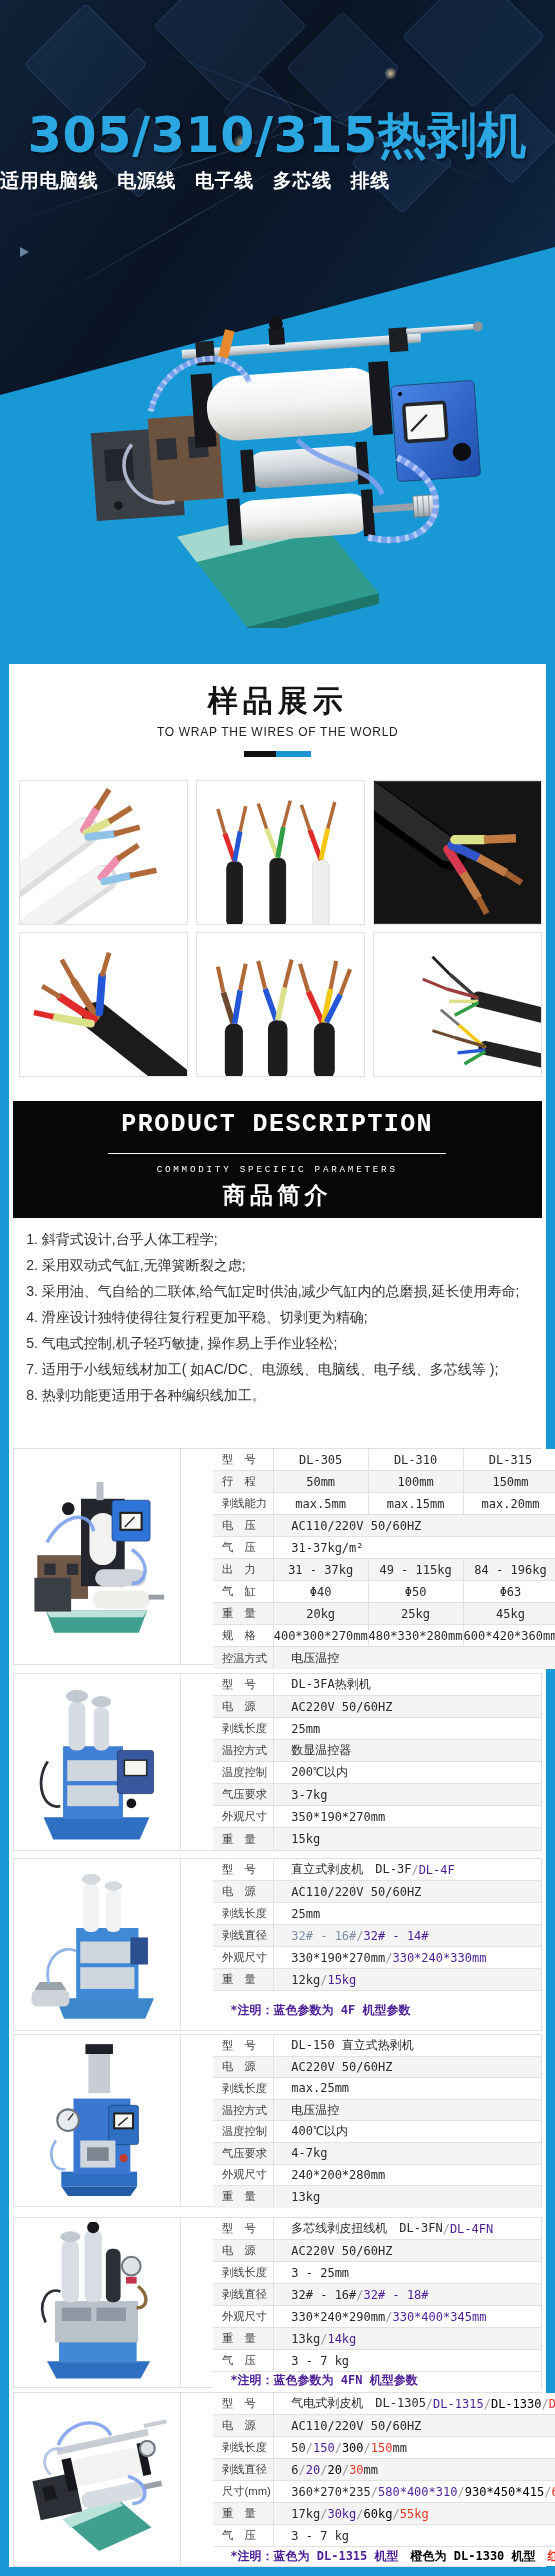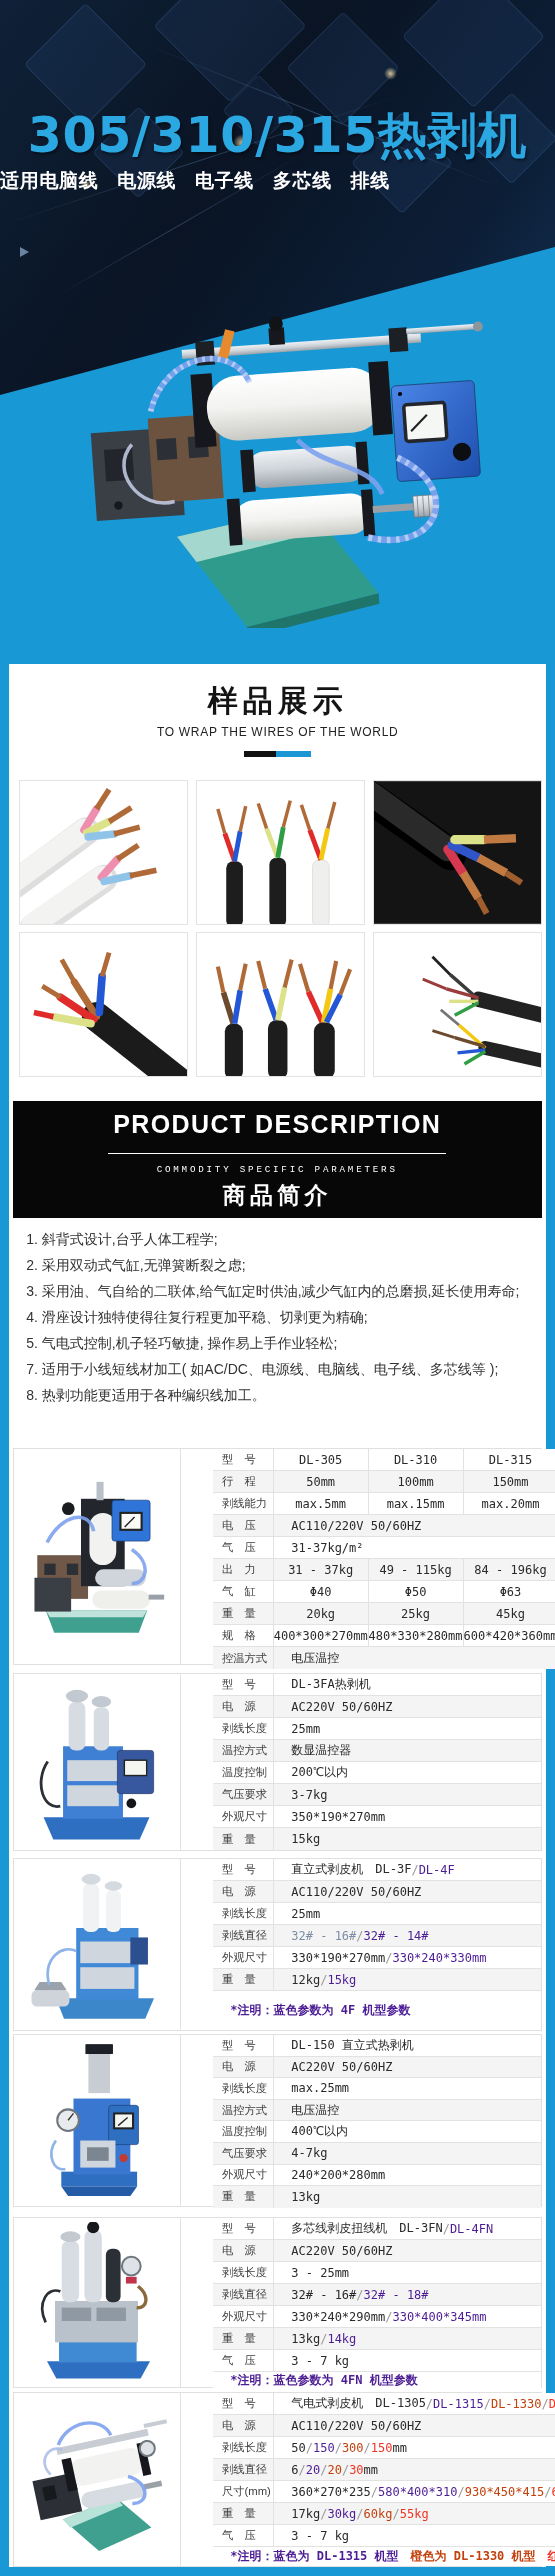--- a/index.html
+++ b/index.html
@@ -34,21 +34,21 @@
     letter-spacing:0.7px;font-family:"Liberation Sans",sans-serif;}
   #divider{left:235px;top:87px;width:68px;height:5.6px;font-size:0;}
   #divider .d-black{display:inline-block;width:32px;height:5.6px;}
   #divider .d-blue{display:inline-block;width:35px;height:5.6px;}
 
   .photo{position:absolute;width:169px;height:145px;background:#fff;border:0.7px solid #e3e3e3;
          box-sizing:border-box;overflow:hidden;}
   .photo svg{width:100%;height:100%;display:block;}
 
   #desc-bar{left:3.5px;top:437px;width:529px;height:117px;background:#070707;color:#fff;text-align:center;}
-  #desc-heading{left:0;top:8.5px;width:529px;position:absolute;font-family:Liberation Sans, sans-serif;
+  #desc-heading{left:0;top:8.5px;width:529px;position:absolute;font-family:Liberation Mono, monospace;
     font-size:25px;font-weight:bold;letter-spacing:1.4px;}
   #desc-line{left:95px;top:52px;width:338px;height:1.4px;background:#fff;position:absolute;}
   #desc-subheading{left:0;top:63px;width:529px;position:absolute;font-family:"Liberation Mono","DejaVu Sans Mono",monospace;
     font-size:9.2px;letter-spacing:2.8px;}
   #desc-cn{left:0;top:79px;width:529px;position:absolute;font-size:23px;font-weight:bold;letter-spacing:4.2px;}
 
   #features{left:17px;top:568px;width:510px;}
   .feature{font-size:14px;color:#333;line-height:14px;margin-bottom:12px;white-space:nowrap;
     font-family:"Liberation Sans","DejaVu Sans",sans-serif;}
 
@@ -65,21 +65,21 @@
   .tlabel{flex:0 0 61px;padding-left:9.2px;display:flex;align-items:center;font-size:11.3px;
     color:#3f3f3f;border-right:0.7px solid #e2e2e2;box-sizing:border-box;white-space:nowrap;}
   .tcells{flex:1;display:flex;}
   .tcell{flex:1;display:flex;align-items:center;justify-content:center;font-size:12px;color:#2a2a2a;
     font-family:"DejaVu Sans Mono","Liberation Mono",monospace;white-space:nowrap;}
   .tcell:only-child{justify-content:flex-start;padding-left:17.6px;}
   .tcell + .tcell{border-left:0.7px solid #e2e2e2;}
   .trow.noterow{flex:1 0 auto;background:#fff;}
   .tnote{flex:1;display:flex;align-items:center;padding-left:17.6px;font-size:12px;font-weight:bold;
     font-family:"DejaVu Sans Mono","Liberation Mono",monospace;white-space:nowrap;}
-  .c-b{color:#4c1d95;} .c-o{color:#c2410c;} .c-r{color:#ee3524;} .c-s{color:#9a9a9a;} .c-g{color:#7d8da5;}
+  .c-b{color:#4c1d95;} .c-o{color:#000000;} .c-r{color:#ee3524;} .c-s{color:#9a9a9a;} .c-g{color:#7d8da5;}
 
   #b1{top:784px;height:217px;--rh:22px;}
   #b2{top:1009px;height:178px;--rh:22px;}
   #b3{top:1194px;height:173px;--rh:22px;}
   #b4{top:1370px;height:173px;--rh:21.6px;}
   #b5{top:1553px;height:171px;--rh:22px;}
   #b6{top:1728px;height:175px;--rh:22px;}
 </style>
 </head>
 <body>

